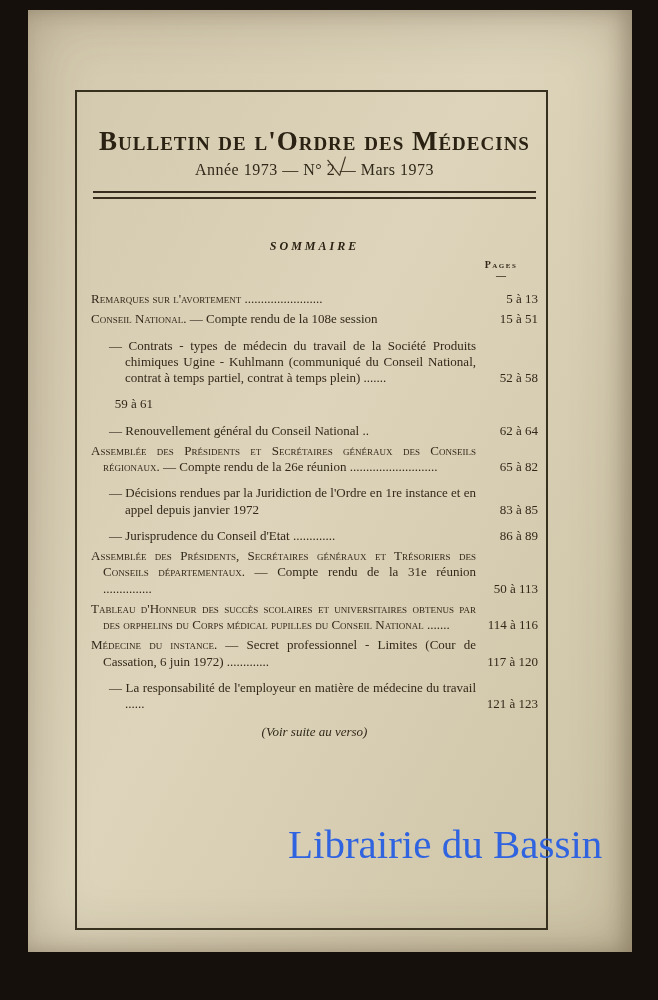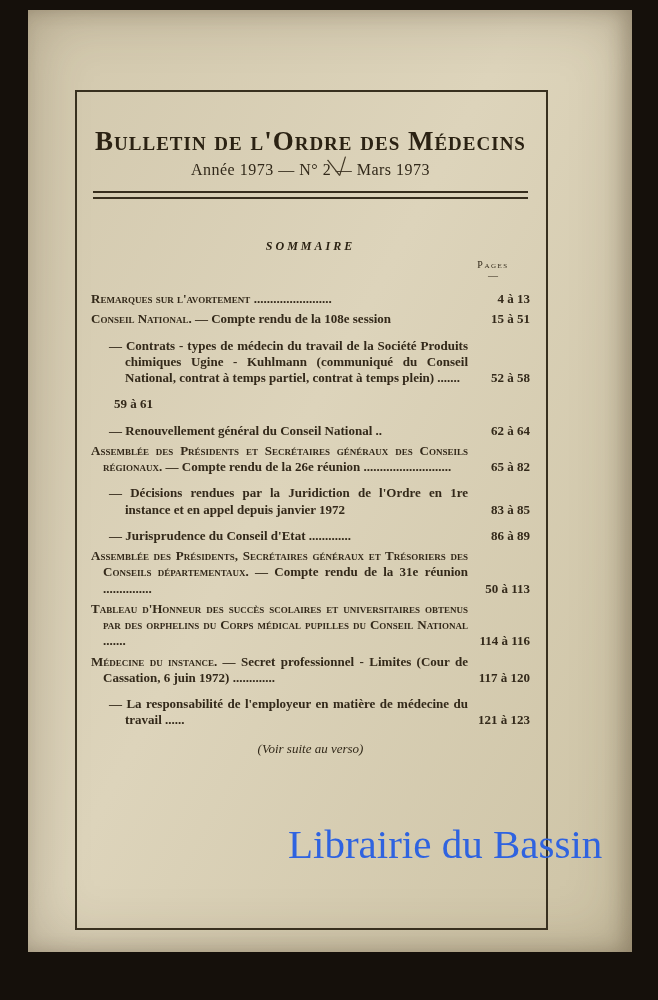--- a/index.html
+++ b/index.html
@@ -24,21 +24,21 @@
     box-shadow: inset 0 0 60px rgba(70, 52, 28, 0.28), inset -8px 0 18px rgba(60,45,25,0.25);
   }
   .frame {
     position: absolute;
     left: 47px;
     top: 80px;
     width: 473px;
     height: 840px;
     box-sizing: border-box;
     border: 2px solid #38301f;
-    padding: 34px 16px 12px 14px;
+    padding: 34px 8px 12px 14px;
     color: #32291a;
   }
   .title {
     margin: 0 0 4px 0;
     text-align: center;
     font-size: 27px;
     font-weight: bold;
     font-variant: small-caps;
     letter-spacing: 1px;
     color: #2b2213;
@@ -72,38 +72,38 @@
     font-size: 12px;
     letter-spacing: 3px;
     margin: 40px 0 6px 0;
     color: #2b2213;
   }
   .pages-head {
     width: 62px;
     margin: 0 6px 0 auto;
     text-align: center;
     font-variant: small-caps;
-    font-weight: normal;
+    font-weight: bold;
     font-size: 10px;
     letter-spacing: 1.5px;
     line-height: 1.05;
   }
   .pages-head .dash {
     font-size: 10px;
     letter-spacing: 0;
   }
   #entries {
     margin-top: 10px;
   }
   .entry {
     display: flex;
     align-items: flex-end;
     font-size: 13px;
     line-height: 1.25;
-    font-weight: bold;
+    font-weight: normal;
     color: #33291a;
   }
   .entry .t {
     flex: 1;
     text-align: justify;
   }
   .entry.main { margin-top: 4px; }
   .entry.sub  { margin-top: 10px; }
   .entry:first-child { margin-top: 6px; }
   .main .t { padding-left: 12px; text-indent: -12px; }
@@ -143,21 +143,21 @@
     <h2 class="subtitle">Année 1973 — N° 2 — Mars 1973</h2>
     <div class="double-rule"></div>
     <div class="sommaire">SOMMAIRE</div>
     <div class="pages-head">
       <div>Pages</div>
       <div class="dash">—</div>
     </div>
     <div id="entries">
         <div class="entry main">
           <div class="t"><span class="sc">Remarques sur l'avortement</span> ........................</div>
-          <div class="p">4 à 13</div>
+          <div class="p">5 à 13</div>
         </div>
         <div class="entry main">
           <div class="t"><span class="sc">Conseil National.</span> — Compte rendu de la 108e session</div>
           <div class="p">15 à 51</div>
         </div>
         <div class="entry sub">
           <div class="t">— Contrats - types de médecin du travail de la Société Produits chimiques Ugine - Kuhlmann (communiqué du Conseil National, contrat à temps partiel, contrat à temps plein) .......</div>
           <div class="p">52 à 58</div>
         </div>
         <div class="entry sub">

